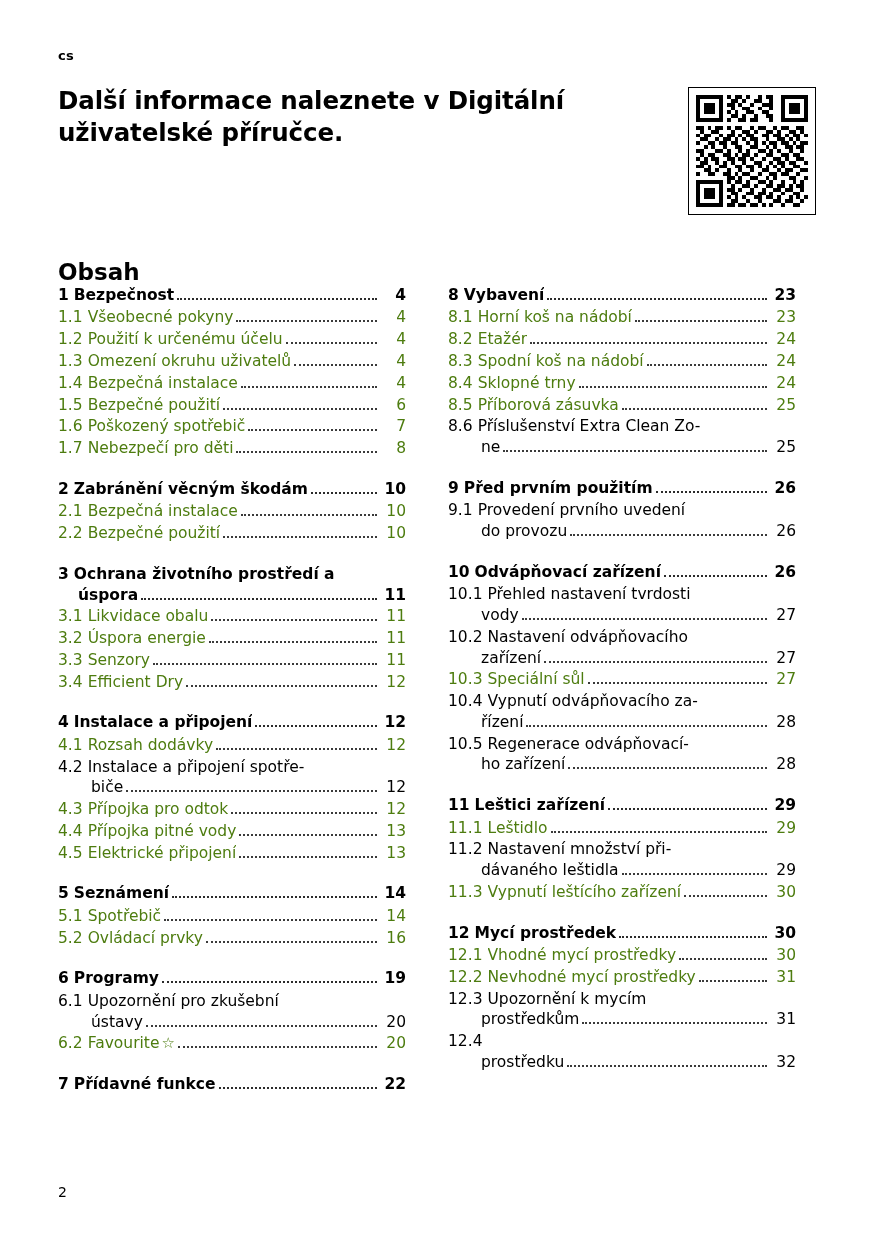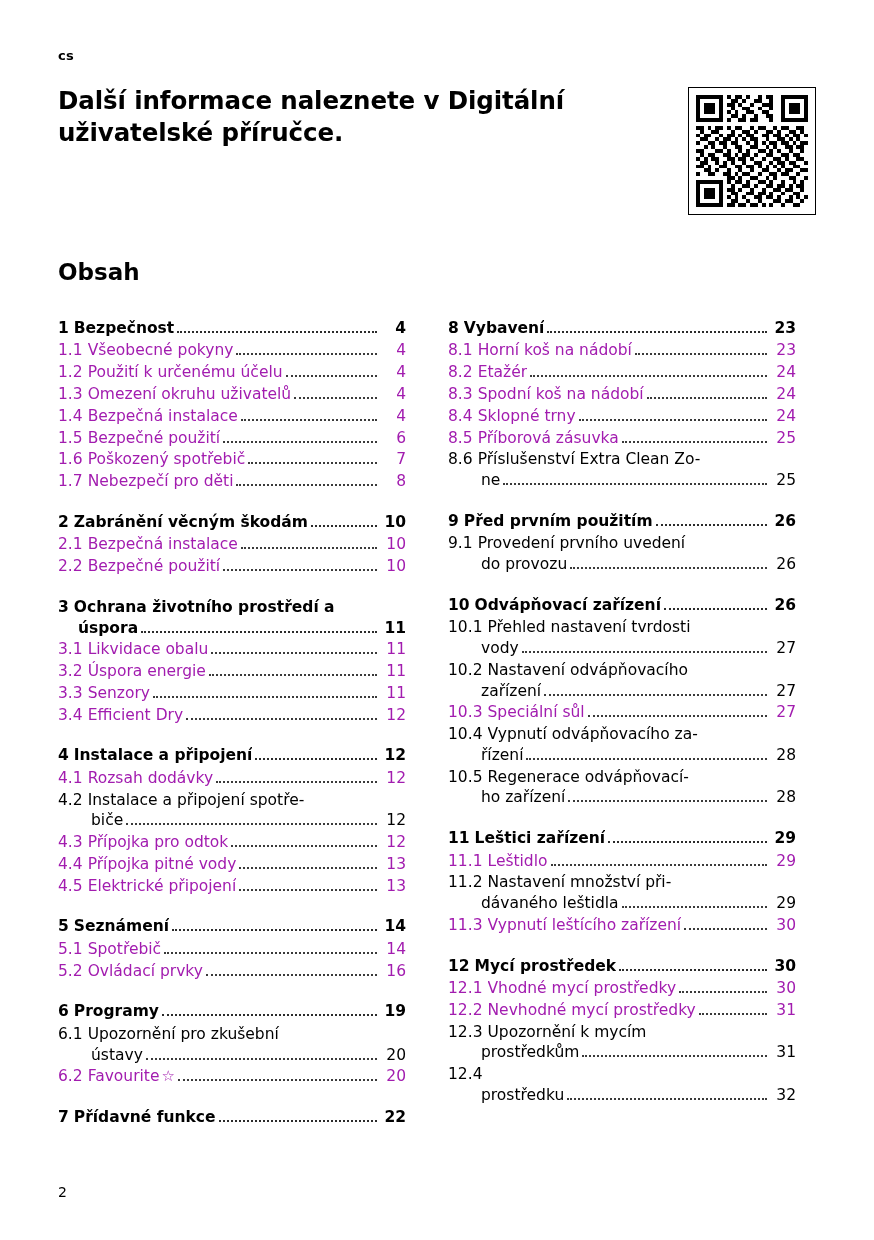--- a/index.html
+++ b/index.html
@@ -50,21 +50,21 @@
     padding: 7px;
     box-sizing: border-box;
     flex: 0 0 auto;
     margin-top: 2px;
   }
   .qr-box svg { display: block; width: 100%; height: 100%; }
 
   .toc-title {
     font-size: 23px;
     font-weight: bold;
-    margin: 44px 0 33px 0;
+    margin: 44px 0 0 0;
   }
   .columns {
     display: flex;
     gap: 42px;
     align-items: flex-start;
   }
   .col {
     width: 348px;
     flex: 0 0 auto;
   }
@@ -75,21 +75,21 @@
     font-weight: bold;
     font-size: 15.5px;
     line-height: 1.32;
     margin-bottom: 2px;
   }
   .sub {
     display: flex;
     align-items: baseline;
     font-size: 15.5px;
     line-height: 1.34;
-    color: #a21caf;
+    color: #4d7c0f;
     margin-bottom: 1px;
   }
   .num {
     flex: 0 0 auto;
     white-space: nowrap;
     padding-right: 5px;
   }
   .sub .num { padding-right: 5px; }
   .txt {
     flex: 0 1 auto;

